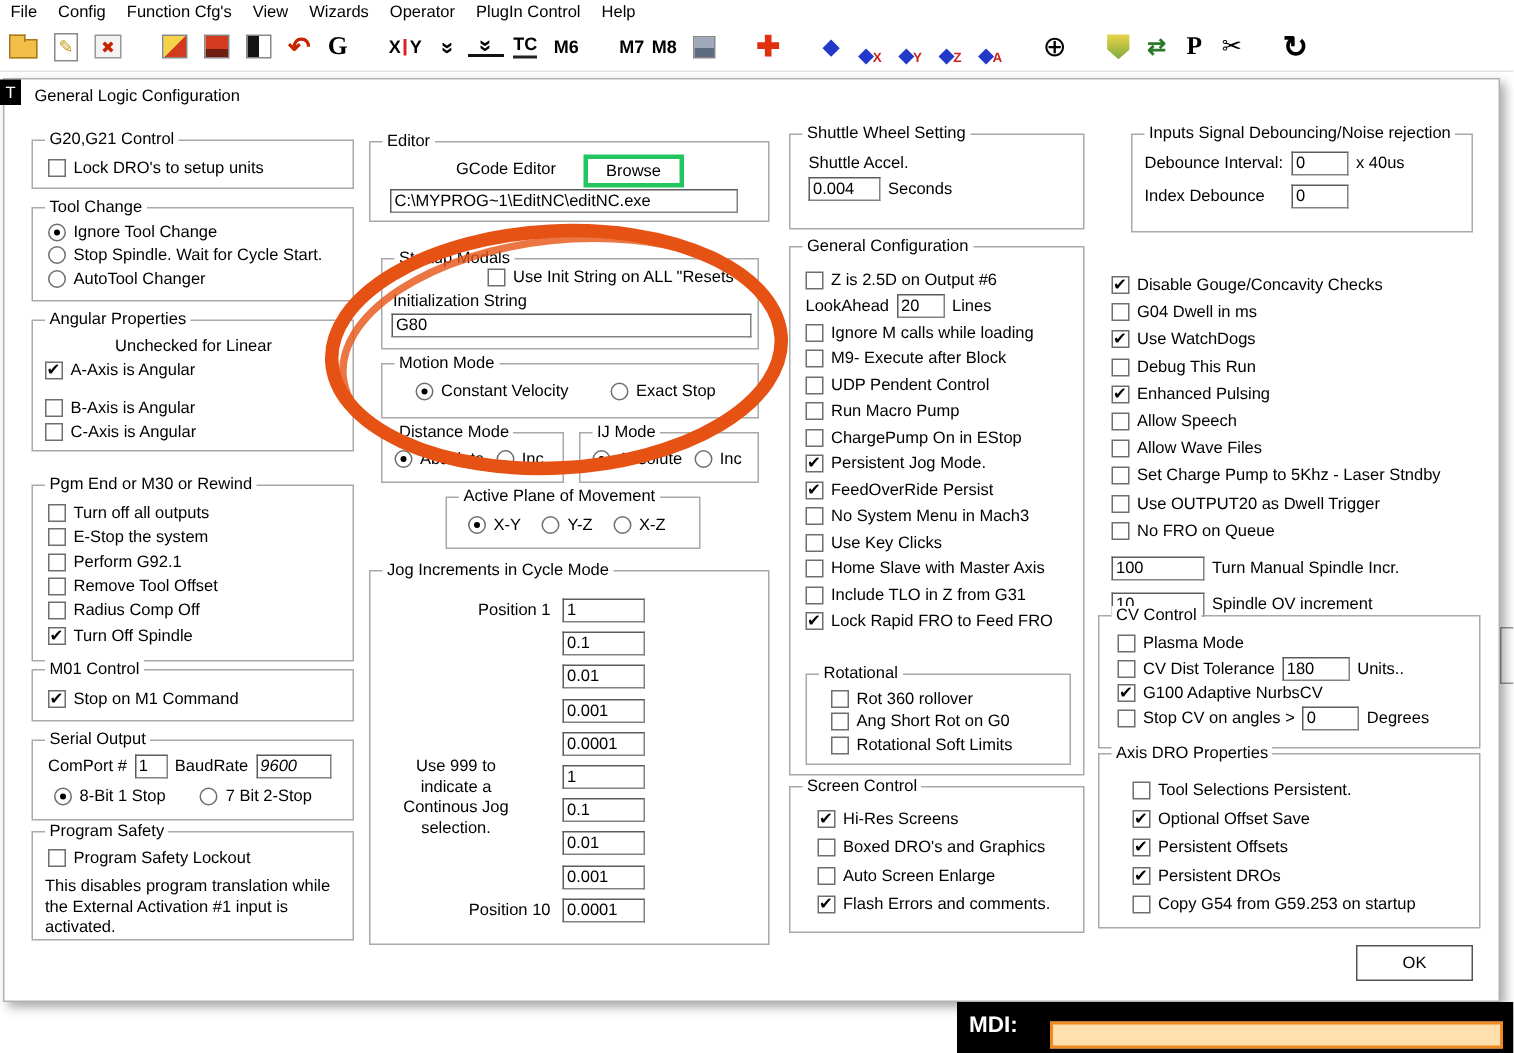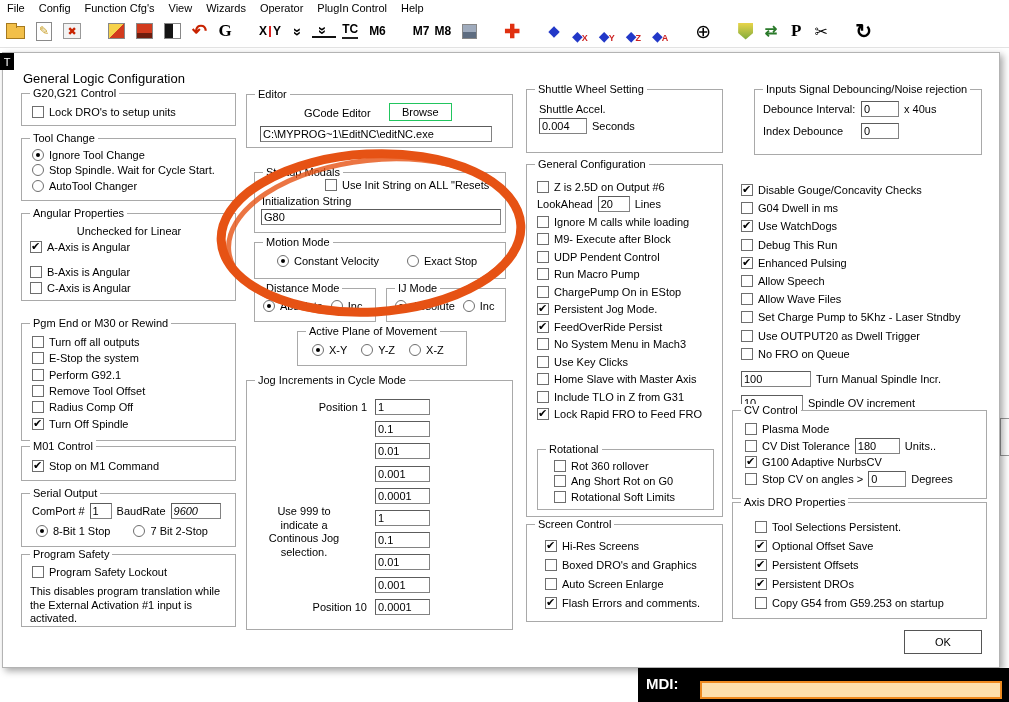--- a/index.html
+++ b/index.html
@@ -44,26 +44,26 @@
   .swap{color:#2a7a2a;font-size:15px;font-weight:bold}
   .p-letter{font-family:"Liberation Serif",serif;font-size:17px;font-weight:bold}
   .scissors{font-size:16px}
   .refresh{font-size:20px;font-weight:bold}
 
   
   .corner-tag{position:absolute;left:0;top:53px;width:14px;height:17px;background:#000;color:#fff;font-size:11px;display:flex;align-items:center;justify-content:center;z-index:3}
 
   
   .dialog{position:absolute;left:2px;top:52px;width:998px;height:616px;background:#fff;border:1px solid #b3b3b3;box-shadow:3px 3px 7px rgba(0,0,0,.35);z-index:2}
-  .dlg-title{position:absolute;left:20px;top:18px;font-size:13px}
+  .dlg-title{position:absolute;left:20px;top:5px;font-size:11px}
   .grp{position:absolute;border:1px solid #a9a9a9}
   .grp-label{position:absolute;top:-7px;left:8px;background:#fff;padding:0 3px;font-size:11px;white-space:nowrap}
   .lbl{font-size:11px;white-space:nowrap}
   .tx{height:16px;border:1px solid #828282;border-top-color:#5c5c5c;border-left-color:#5c5c5c;font:11px "Liberation Sans",sans-serif;padding:0 2px;background:#fff}
-  .btn{font:11px "Liberation Sans",sans-serif;background:#fff;border:1px solid #22c55e;padding:2px 12px}
+  .btn{font:11px "Liberation Sans",sans-serif;background:#fff;border:3px solid #22c55e;padding:2px 12px}
   .row{display:flex;align-items:center;gap:5px;height:16px;white-space:nowrap}
   .row.center{justify-content:center}
   .list{position:absolute}
   .list.inline{display:flex;align-items:center}
   .list.inline .row{height:auto}
   .cb{width:12px;height:12px;border:1px solid #6e6e6e;background:#fff;position:relative;flex:0 0 12px}
   .cb.on::after{content:"✔";position:absolute;left:0;top:-2px;font-size:11px;color:#000}
   .rb{width:12px;height:12px;border:1px solid #6e6e6e;border-radius:50%;background:#fff;position:relative;flex:0 0 12px}
   .rb.on::after{content:"";position:absolute;left:3px;top:3px;width:4px;height:4px;background:#000;border-radius:50%}
   .note{position:absolute;font-size:11px;line-height:13.5px}
@@ -579,21 +579,21 @@
       </div>
       <div class="row">
         <span class="cb"></span>
         <span class="lbl">Use OUTPUT20 as Dwell Trigger</span>
       </div>
       <div class="row">
         <span class="cb"></span>
         <span class="lbl">No FRO on Queue</span>
       </div>
       <div class="row inp" style="margin-top: 6px;">
-        <input class="tx" value="100" style="width: 70px;">
+        <input class="tx" value="100" style="width: 62px;">
         <span class="lbl">Turn Manual Spindle Incr.</span>
       </div>
       <div class="row inp" style="margin-top: 4px;">
         <input class="tx" value="10" style="width: 62px;">
         <span class="lbl">Spindle OV increment</span>
       </div>
     </div>
 
   <div class="grp" style="left:729px;top:357px;width:255px;height:89px">
     <span class="grp-label">CV Control</span>

